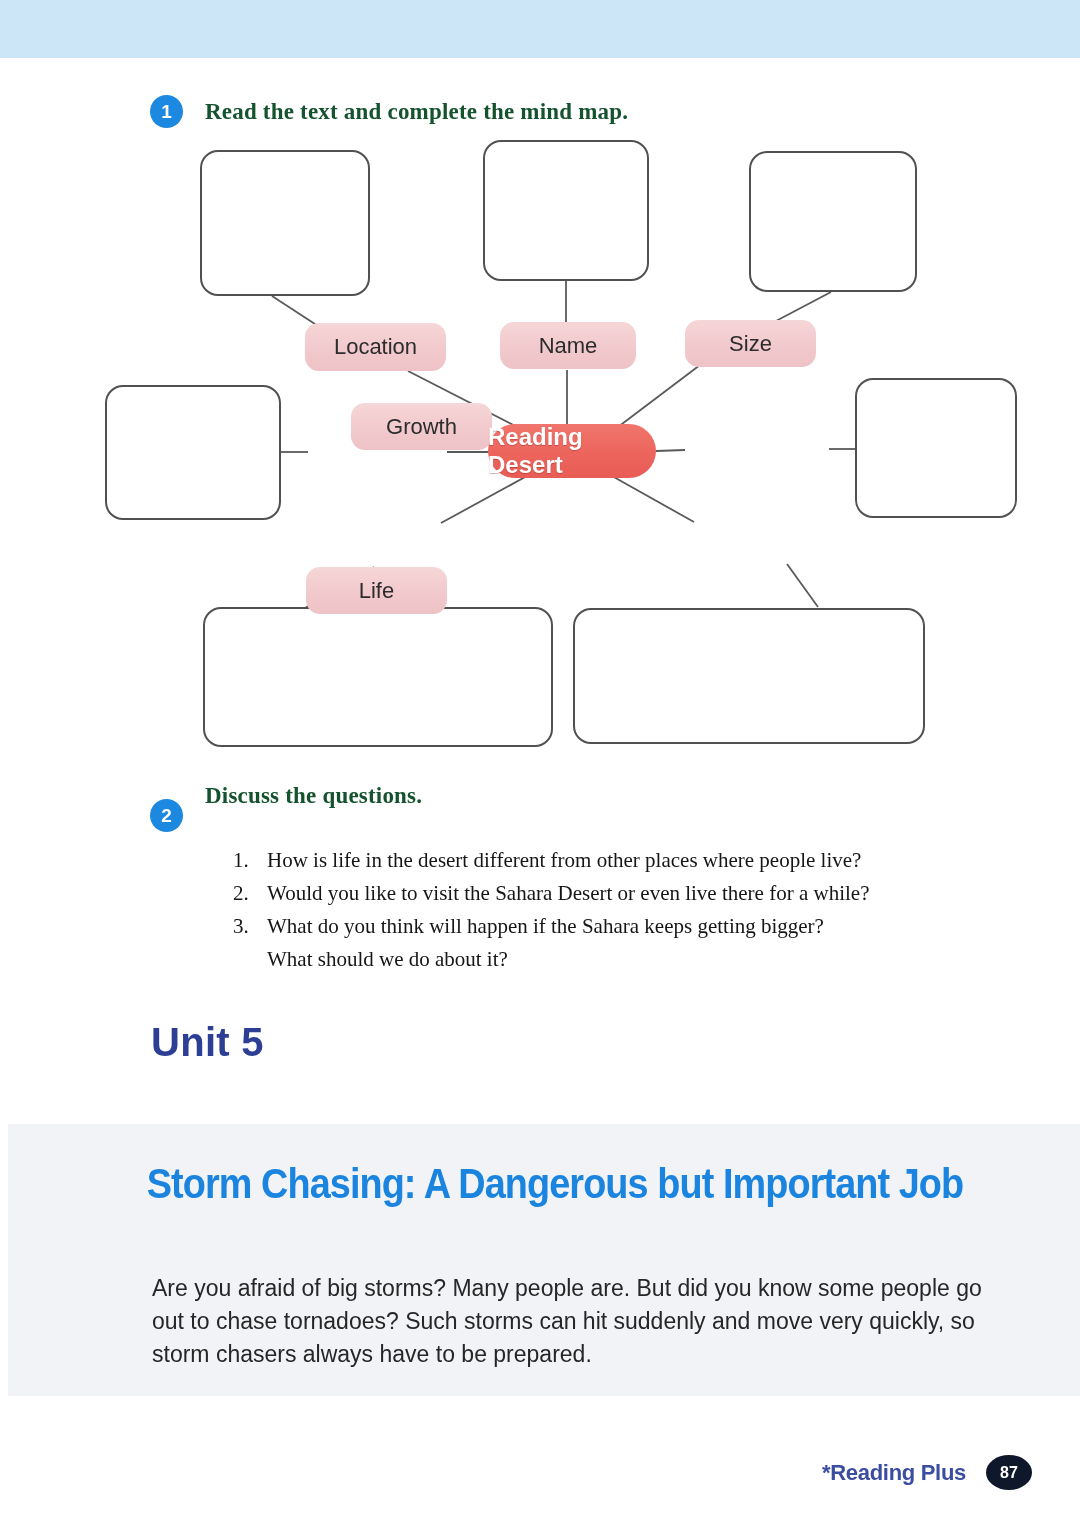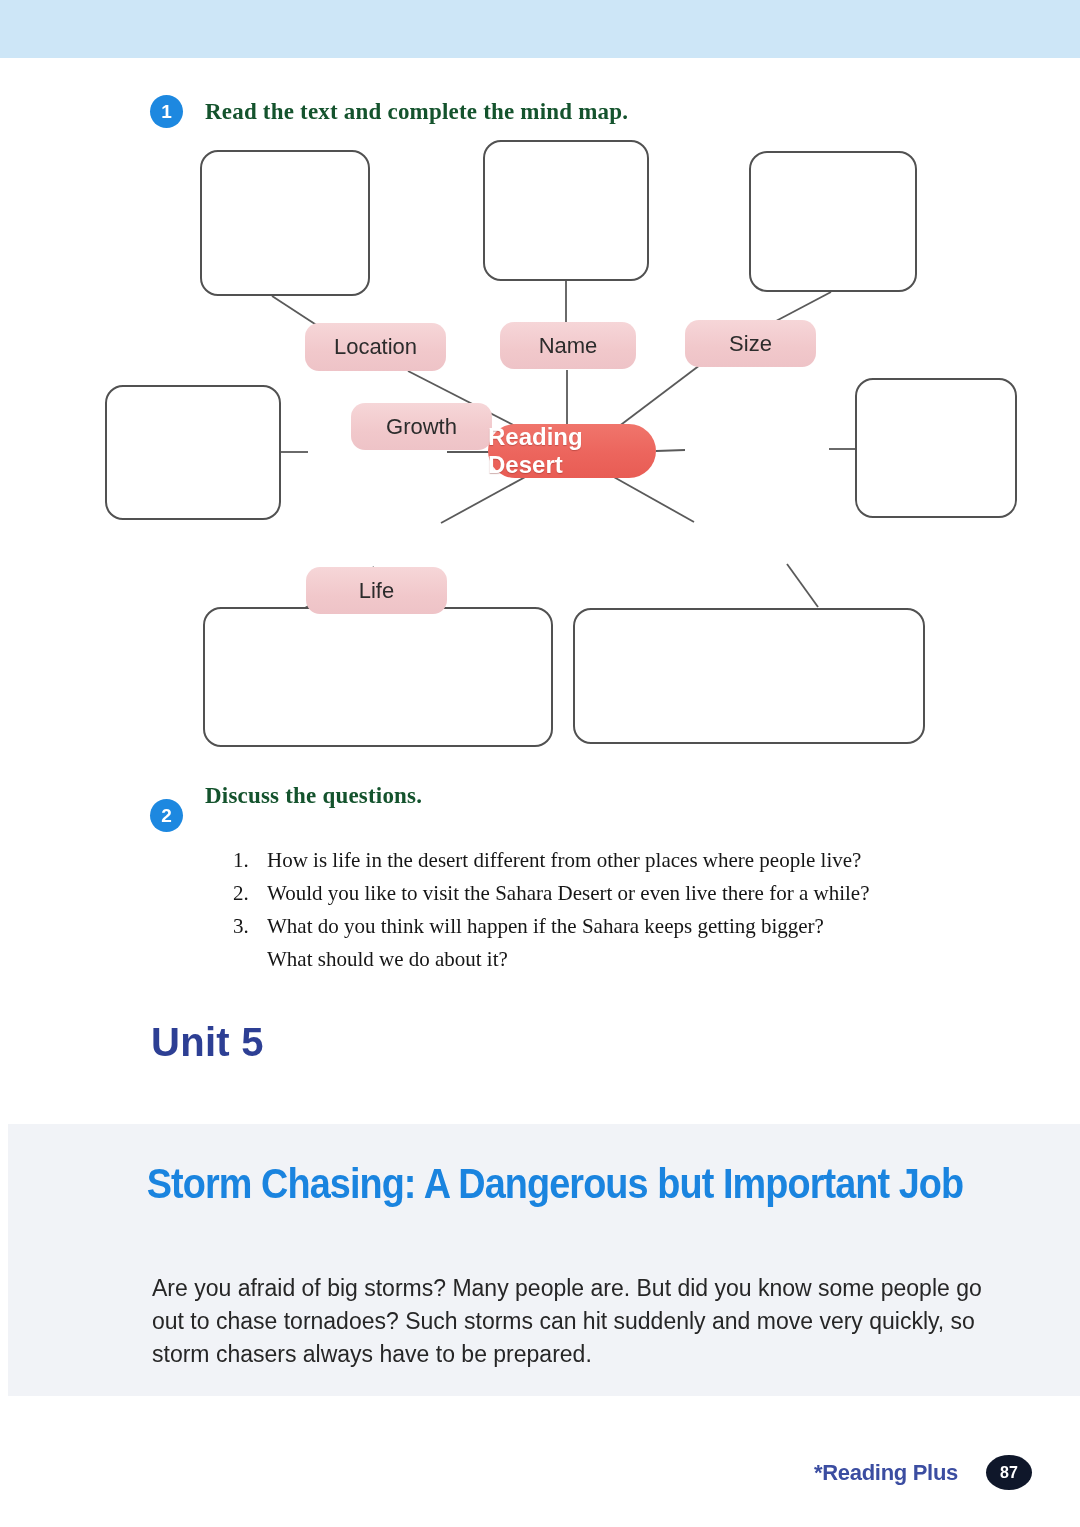--- a/index.html
+++ b/index.html
@@ -119,21 +119,21 @@
     font-size: 23px;
     line-height: 33px;
     color: #262626;
   }
   
   .footer {
     position: absolute;
     right: 48px; top: 1455px;
     display: flex;
     align-items: center;
-    gap: 28px;
+    gap: 20px;
   }
   .footer-brand {
     font-size: 22px;
     font-weight: bold;
     color: #3b4da1;
     letter-spacing: -0.3px;
   }
   .page-badge {
     width: 46px; height: 35px;
     border-radius: 50%;

